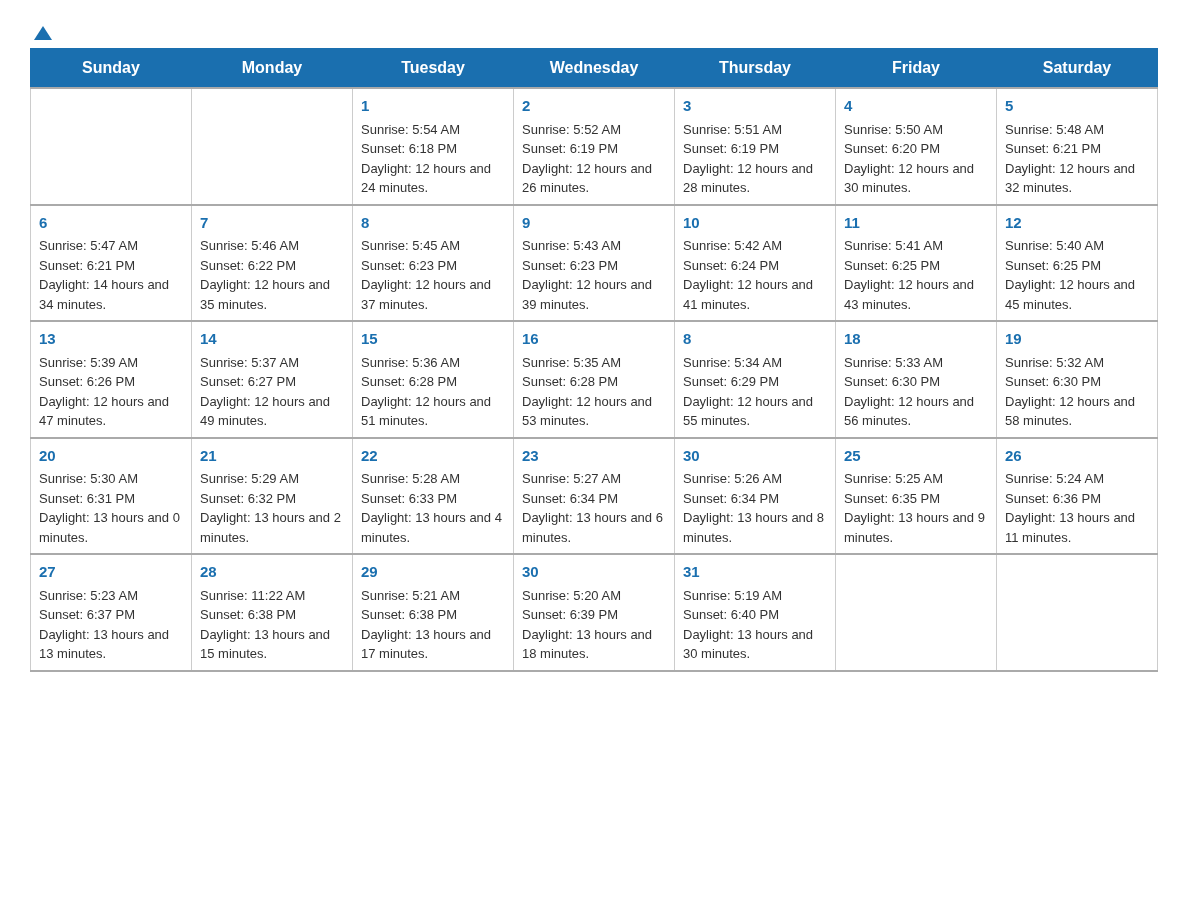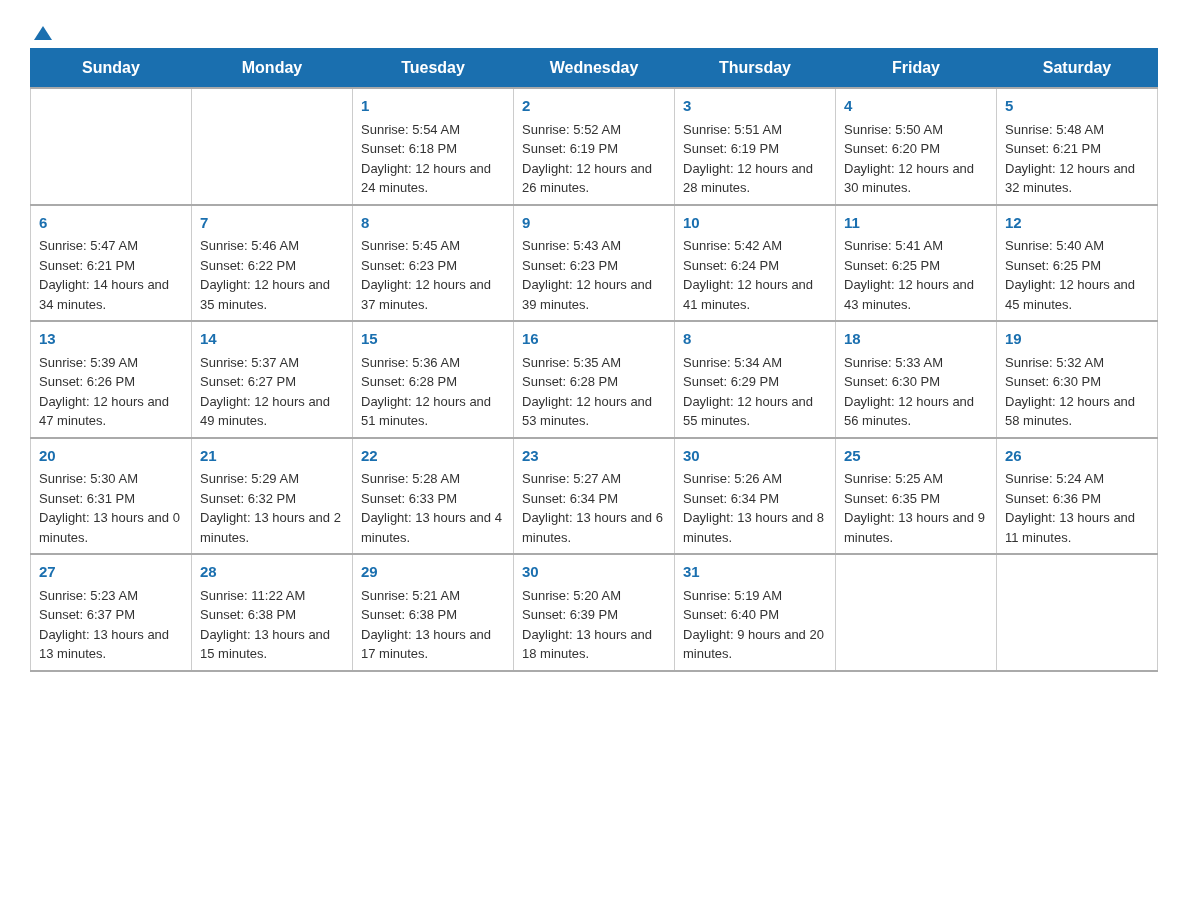--- a/index.html
+++ b/index.html
@@ -308,19 +308,19 @@
         <td>
           <span class="day-num">30</span>
           <div>Sunrise: 5:20 AM</div>
           <div>Sunset: 6:39 PM</div>
           <div>Daylight: 13 hours and 18 minutes.</div>
         </td>
         <td>
           <span class="day-num">31</span>
           <div>Sunrise: 5:19 AM</div>
           <div>Sunset: 6:40 PM</div>
-          <div>Daylight: 9 hours and 20 minutes.</div>
+          <div>Daylight: 13 hours and 30 minutes.</div>
         </td>
         <td class="empty-cell"></td>
         <td class="empty-cell"></td>
       </tr>
     </tbody>
 </table>
 
 </body></html>

